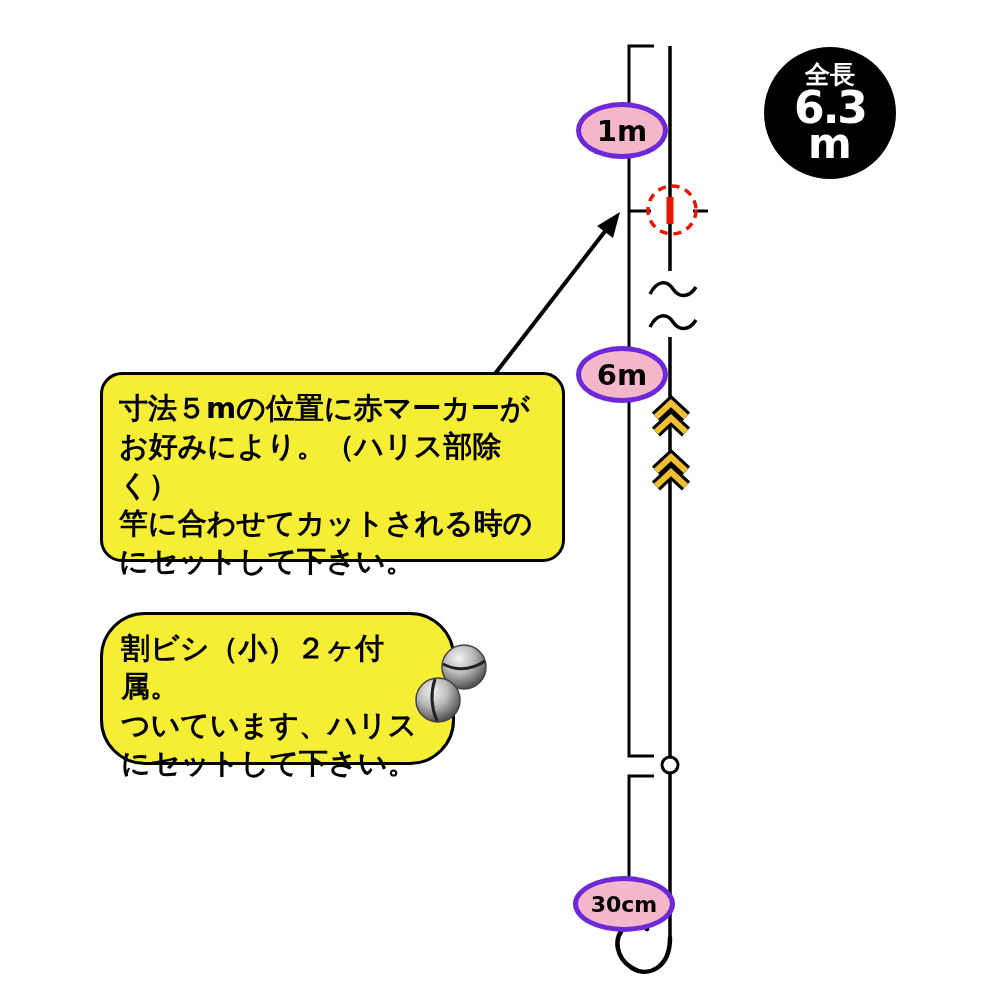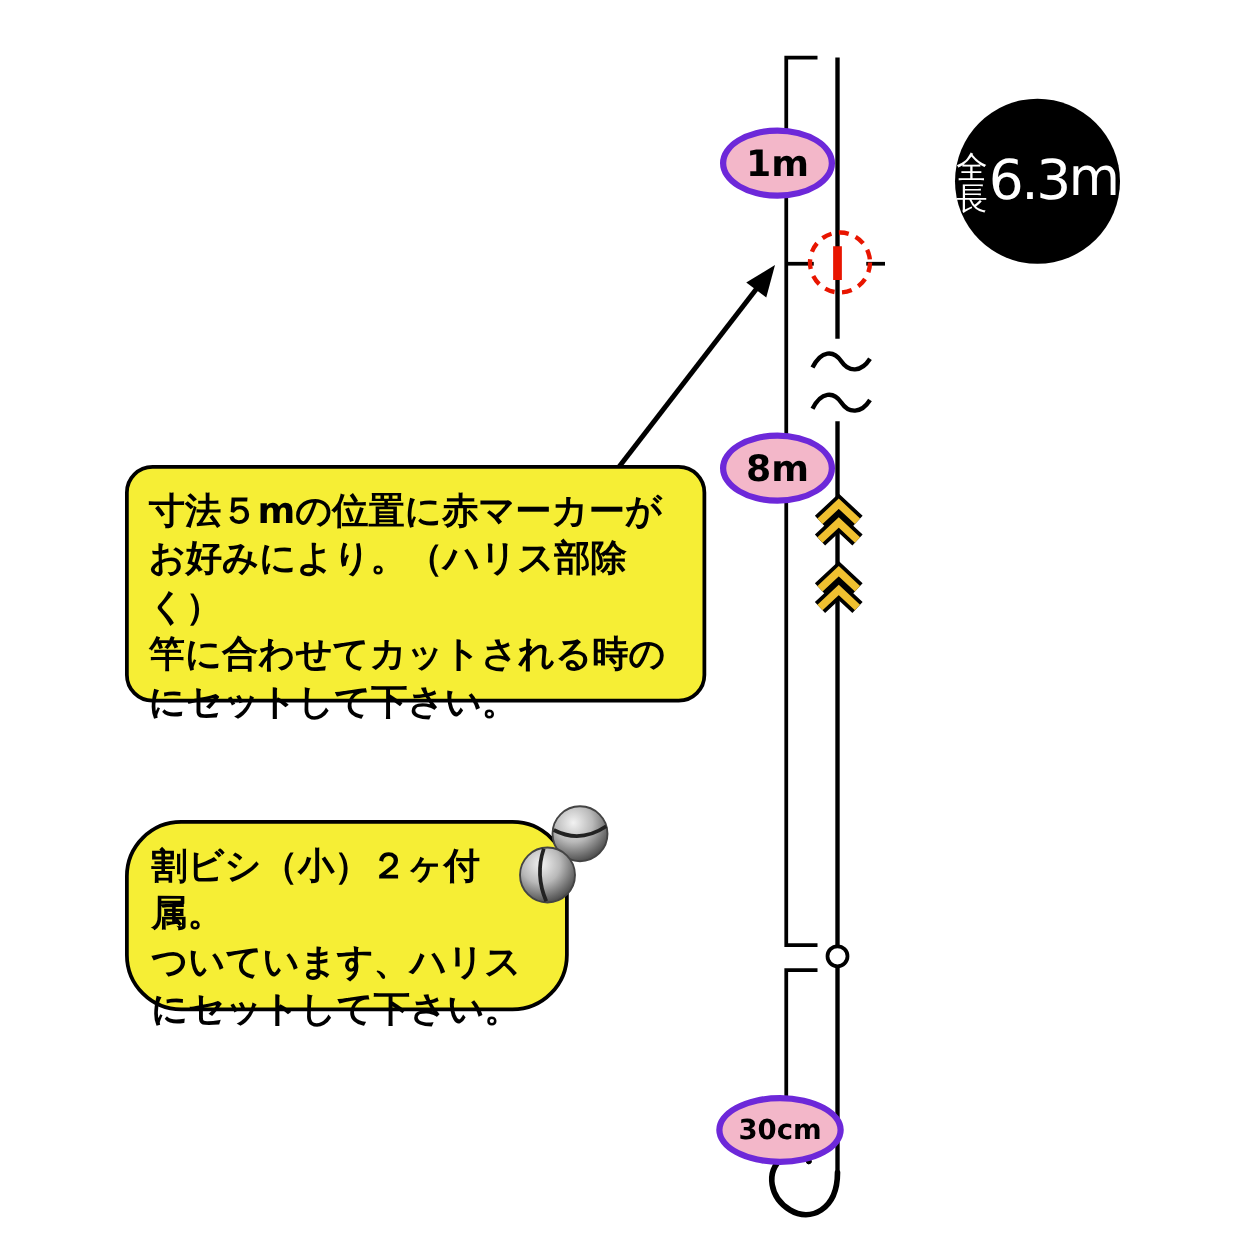--- a/index.html
+++ b/index.html
@@ -18,25 +18,25 @@
     position:absolute;z-index:2;background:var(--pink);border:5px solid #6d28d9;border-radius:50%;
     display:flex;align-items:center;justify-content:center;
     font-weight:bold;font-size:29px;color:#000;
   }
   .note{
     position:absolute;z-index:2;background:var(--yellow);border:3px solid #000;
     color:#000;font-weight:bold;font-size:29px;line-height:1.32;
     padding:14px 18px;box-sizing:border-box;
   }
   .note-marker{left:100px;top:372px;width:465px;height:190px;border-radius:22px;padding-left:16px;}
-  .note-sinker{left:100px;top:612px;width:355px;height:153px;border-radius:45px;margin-top:44px;}
+  .note-sinker{left:100px;top:612px;width:355px;height:153px;border-radius:45px;}
   .badge{
     position:absolute;z-index:2;left:764px;top:47px;width:132px;height:132px;border-radius:50%;
-    background:var(--badge);color:#fff;display:flex;flex-direction:row;align-items:center;
-    justify-content:center;font-weight:normal;text-align:center;margin-top:32px;
+    background:var(--badge);color:#fff;display:flex;flex-direction:column;align-items:center;
+    justify-content:center;font-weight:bold;text-align:center;
   }
   .badge-title{font-size:25px;line-height:1;margin-top:2px;}
   .badge-value{font-size:44px;line-height:0.95;letter-spacing:-2px;}
   .badge-unit{font-size:42px;line-height:0.72;margin-bottom:6px;}
   .oval-1m{left:576px;top:102px;width:82px;height:47px;}
   .oval-5m{left:576px;top:346px;width:82px;height:47px;}
   .oval-30cm{left:573px;top:876px;width:92px;height:46px;font-size:22px;}
 </style>
 </head>
 <body>
@@ -90,21 +90,21 @@
       <path class="ink" stroke-width="3" d="M 654 776 L 629 776 L 629 904 L 654 904"></path>
     </g>
 
     <g>
       <path class="ink" stroke-width="4.5" stroke-linecap="round" d="M 670 938 C 670 968 648 978 632 968 C 616 958 612 938 626 926 C 634 919 644 921 647 929"></path>
       <path class="ink" stroke-width="4.5" stroke-linecap="round" d="M 647 929 L 640 916"></path>
     </g>
   </svg>
 
   <div class="oval oval-1m">1m</div>
-  <div class="oval oval-5m">8m</div>
+  <div class="oval oval-5m">6m</div>
   <div class="oval oval-30cm">30cm</div>
 
   <div class="badge">
     <div class="badge-title">全長</div>
     <div class="badge-value">6.3</div>
     <div class="badge-unit">m</div>
   </div>
 
   <div class="note note-marker">
     <div>寸法５mの位置に赤マーカーが</div>

